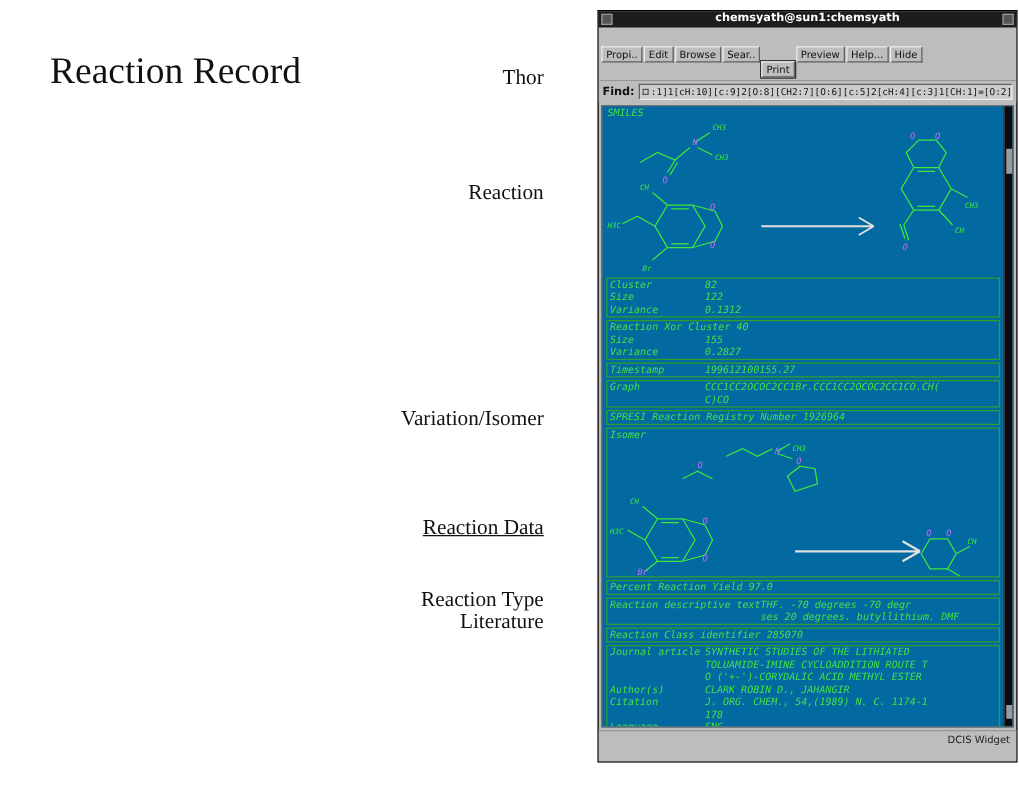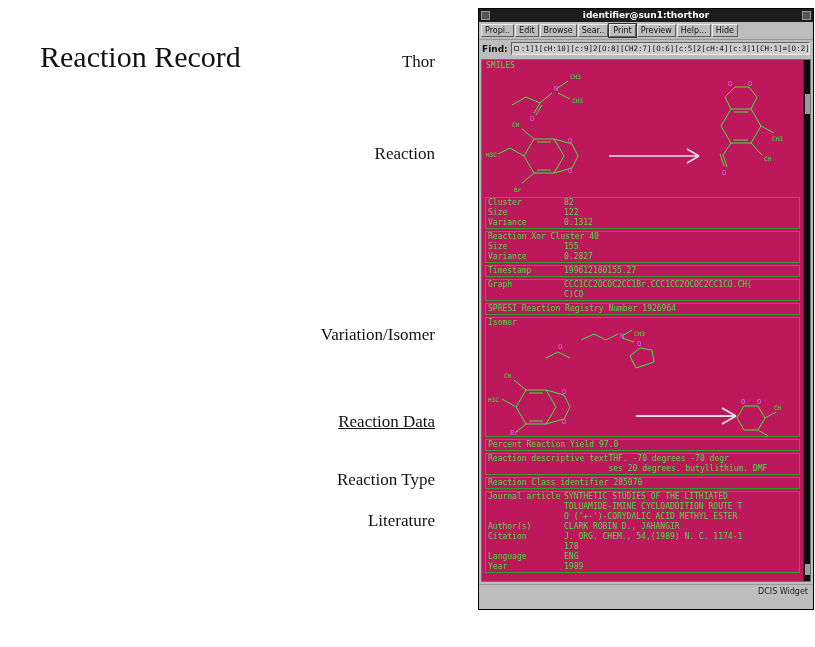--- a/index.html
+++ b/index.html
@@ -8,60 +8,60 @@
          font-family:"Liberation Serif", serif; }
 
   
   .page-title { position:absolute; left:40px; top:40px; font-size:30px; color:#111; }
   .callout { position:absolute; font-size:17px; color:#111; right:380px; white-space:nowrap; }
   .c-thor      { top:52px;  }
   .c-reaction  { top:144px; }
   .c-variation { top:325px; }
   .c-rdata     { top:412px;text-decoration:underline; }
   .c-rtype     { top:470px; }
-  .c-lit       { top:511px; }
+  .c-lit       { top:487px; }
 
   
   #window { position:absolute; left:478px; top:8px; width:336px; height:602px;
             background:#bdbdbd; border:1px solid #000;
             display:flex; flex-direction:column;
             font-family:"DejaVu Sans", sans-serif; }
 
   .titlebar { height:13px; flex:none; background:#1d1d1d; color:#fff;
               font-size:9px; line-height:13px; text-align:center; font-weight:bold;
               position:relative; }
   .tb-glyph { position:absolute; top:2px; width:9px; height:9px;
               background:#555; border:1px solid #999; }
   .tb-left  { left:2px; }
   .tb-right { right:2px; }
 
   .menubar { flex:none; display:flex; gap:1px; align-items:center;
              padding:2px; background:#bdbdbd; border-bottom:1px solid #979797; }
   .menu-btn { font-family:"DejaVu Sans", sans-serif; font-size:8px; color:#111;
               padding:1px 3px; background:#bdbdbd; white-space:nowrap;
               border:1px solid; border-color:#ececec #5f5f5f #5f5f5f #ececec; }
-  .menu-btn.default { box-shadow:0 0 0 1px #333; }
+  .menu-btn.default { box-shadow:0 0 0 1px #333;margin-top:25px; }
 
   .findrow { flex:none; display:flex; align-items:center; gap:3px;
              padding:2px 3px; background:#bdbdbd; }
   .find-label { font-size:9px; font-weight:bold; color:#111; }
   .find-field { flex:1; background:#cdcdcd; color:#111;
                 border:1px solid; border-color:#5f5f5f #ececec #ececec #5f5f5f;
                 font-family:"DejaVu Sans Mono", monospace; font-size:7.5px;
                 padding:1px 2px; white-space:nowrap; overflow:hidden;
                 display:flex; align-items:center; }
   .find-box { display:inline-block; width:5px; height:5px; border:1px solid #555;
               margin-right:2px; flex:none; }
   .cursor { display:inline-block; width:4px; height:7px; background:#333; margin-left:1px; }
 
-  .content { flex:1; margin:2px; background:#be185d; border:1px solid #6f6f6f;
+  .content { flex:1; margin:2px; background:#0369a1; border:1px solid #6f6f6f;
              position:relative; overflow:hidden;
              color:#44e044; font-family:"DejaVu Sans Mono", monospace;
              font-size:8px; line-height:10px;
-             padding:1px 10px 1px 2px; }
+             padding:1px 10px 1px 2px;font-style:italic; }
 
   .smiles-label { padding-left:2px; }
   .drawing { display:block; }
 
   .tsection { border:1px solid #2f9e2f; margin:2px 0 0 1px; }
   .trow  { display:flex; }
   .tlabel { flex:none; min-width:78px; padding-left:2px; white-space:pre; }
   .tvalue { flex:1; white-space:pre-wrap; word-break:break-all; }
   .theader { padding-left:2px; }
   .tline { display:flex; gap:5px; padding-left:2px; }
@@ -91,21 +91,21 @@
   <span class="callout c-reaction">Reaction</span>
   <span class="callout c-variation">Variation/Isomer</span>
   <span class="callout c-rdata">Reaction Data</span>
   <span class="callout c-rtype">Reaction Type</span>
   <span class="callout c-lit">Literature</span>
 
   <div id="window">
 
     <div class="titlebar">
       <span class="tb-glyph tb-left"></span>
-      <span>identifier@sun1:thorthor</span>
+      <span>chemsyath@sun1:chemsyath</span>
       <span class="tb-glyph tb-right"></span>
     </div>
 
     <div class="menubar">
       <button class="menu-btn">Propi..</button>
       <button class="menu-btn">Edit</button>
       <button class="menu-btn">Browse</button>
       <button class="menu-btn">Sear..</button>
       <button class="menu-btn default">Print</button>
       <button class="menu-btn">Preview</button>

